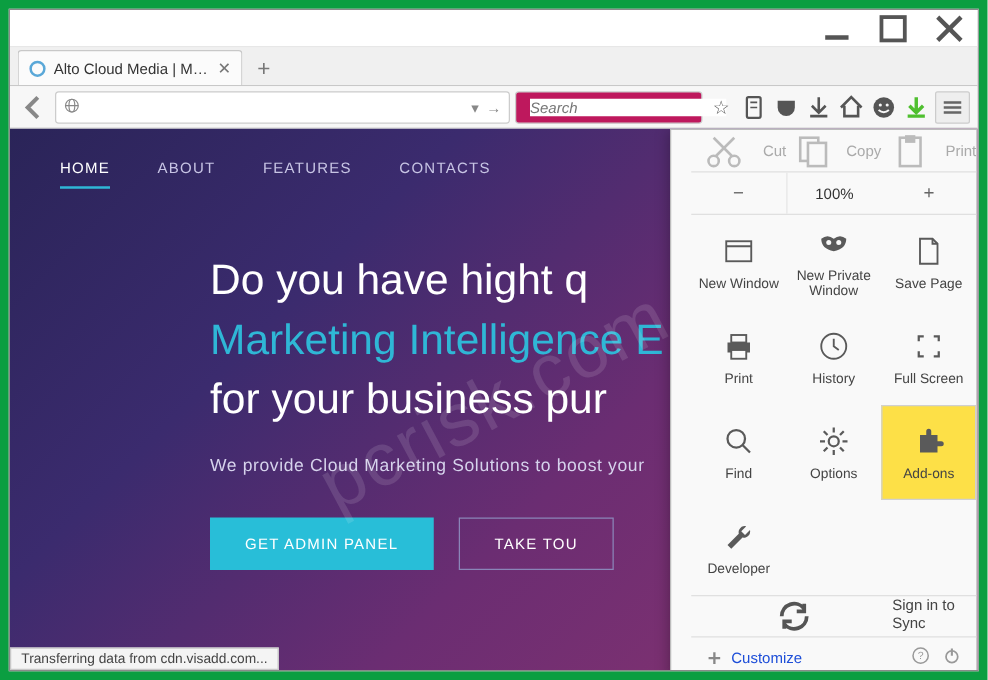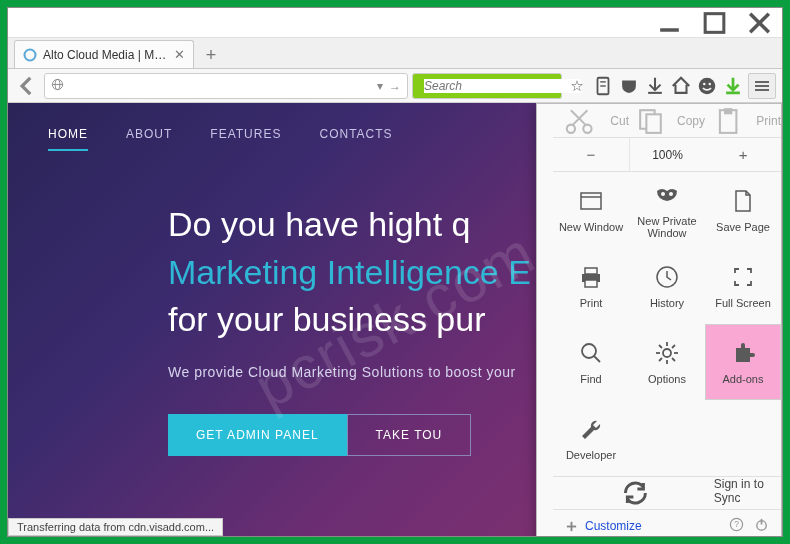--- a/index.html
+++ b/index.html
@@ -12,48 +12,48 @@
 .tab-icon { width: 14px; height: 14px; }
 .tab-title { flex: 1; white-space: nowrap; overflow: hidden; text-overflow: ellipsis; }
 .tab-close { color: #777; font-size: 13px; }
 .newtab { width: 26px; height: 26px; display: flex; align-items: center; justify-content: center; color: #777; font-size: 18px; margin-left: 4px; }
 .toolbar { height: 34px; background: #f7f7f7; border-bottom: 1px solid #d0d0d0; display: flex; align-items: center; padding: 0 6px; gap: 4px; }
 .nav-btn { width: 26px; height: 26px; display: flex; align-items: center; justify-content: center; color: #777; }
 .urlbar { flex: 1; height: 26px; background: #fff; border: 1px solid #ccc; border-radius: 3px; display: flex; align-items: center; padding: 0 6px; gap: 6px; }
 .url-globe { color: #888; font-size: 13px; }
 .url-input { flex: 1; border: none; outline: none; font-size: 12px; }
 .url-right { display: flex; align-items: center; gap: 6px; color: #888; font-size: 12px; }
-.searchbar { width: 150px; height: 26px; background: #84cc16; border: 1px solid #ccc; border-radius: 3px; display: flex; align-items: center; padding: 0 6px; gap: 5px; }
+.searchbar { width: 150px; height: 26px; background: #be185d; border: 1px solid #ccc; border-radius: 3px; display: flex; align-items: center; padding: 0 6px; gap: 5px; }
 .search-icon { color: #888; font-size: 12px; }
 .search-input { flex: 1; border: none; outline: none; font-size: 12px; font-style: italic; color: #888; }
 .tool-icon { width: 22px; height: 22px; display: flex; align-items: center; justify-content: center; color: #555; font-size: 15px; }
 .hamburger { width: 28px; height: 26px; background: #eee; border: 1px solid #ccc; border-radius: 2px; display: flex; align-items: center; justify-content: center; }
 .hamburger-lines { width: 14px; height: 10px; display: flex; flex-direction: column; justify-content: space-between; }
 .hamburger-lines span { height: 2px; background: #666; }
 .content { flex: 1; position: relative; background: linear-gradient(135deg, #2a2458 0%, #3b2b6e 30%, #6b2d72 60%, #8b3470 100%); overflow: hidden; }
 .nav { display: flex; gap: 38px; padding: 24px 0 0 40px; font-size: 12px; letter-spacing: 1px; }
 .nav-item { color: #c7c4e4; text-decoration: none; padding-bottom: 8px; }
 .nav-item.active { color: #fff; border-bottom: 2px solid #2fb7d6; }
 .hero { padding: 50px 0 0 160px; color: #fff; }
 .hero h1 { font-size: 34px; font-weight: 300; line-height: 1.4; }
 .hero .highlight { color: #2fb7d6; }
 .hero p { margin-top: 20px; font-size: 14px; color: #d6d3ec; letter-spacing: 0.5px; }
-.hero-btns { margin-top: 34px; display: flex; }
+.hero-btns { margin-top: 34px; display: flex; gap: 20px; }
 .btn { padding: 13px 28px; font-size: 12px; letter-spacing: 1px; color: #fff; border: none; background: #28bed8; }
 .btn.outline { background: transparent; border: 1px solid #8a85b8; }
 .statusbar { position: absolute; left: 0; bottom: 0; background: #f4f4f4; border: 1px solid #c8c8c8; padding: 2px 8px; font-size: 11px; color: #444; }
 .menu-panel { position: absolute; right: 0; top: 0; width: 246px; background: #f9f9f9; border: 1px solid #bcbcbc; box-shadow: -2px 2px 10px rgba(0,0,0,0.25); z-index: 10; display: flex; flex-direction: column; padding-left: 16px; }
 .edit-row { height: 34px; display: flex; border-bottom: 1px solid #e0e0e0; }
 .edit-item { flex: 1; display: flex; align-items: center; justify-content: center; gap: 5px; color: #aaa; font-size: 12px; }
 .zoom-row { height: 34px; display: flex; border-bottom: 1px solid #e0e0e0; }
 .zoom-btn { flex: 1; display: flex; align-items: center; justify-content: center; color: #666; font-size: 15px; border-right: 1px solid #e6e6e6; }
 .zoom-val { flex: 1; display: flex; align-items: center; justify-content: center; font-size: 12px; color: #333; }
 .grid { display: grid; grid-template-columns: repeat(3, 1fr); }
 .grid-item { height: 76px; display: flex; flex-direction: column; align-items: center; justify-content: center; gap: 6px; font-size: 11px; color: #444; text-align: center; }
-.grid-item.hover { background: #f9a8d4; border: 1px solid #d0d0d0; }
+.grid-item.hover { background: #fde047; border: 1px solid #d0d0d0; }
 .grid-icon { width: 28px; height: 28px; color: #5a5a5a; }
 .sync-row { height: 33px; border-top: 1px solid #e0e0e0; display: flex; align-items: flex-start; padding: 0 12px; gap: 8px; font-size: 12px; color: #444; }
 .custom-row { height: 33px; border-top: 1px solid #e0e0e0; display: flex; align-items: center; padding: 0 12px; gap: 10px; font-size: 12px; color: #1d4ed8; }
 .custom-row .spacer { flex: 1; }
 .watermark { position: absolute; left: 50%; top: 50%; transform: translate(-50%, -50%) rotate(-28deg); font-size: 60px; color: rgba(255,255,255,0.12); font-weight: 300; letter-spacing: 2px; pointer-events: none; white-space: nowrap; }
 svg { width: 100%; height: 100%; }
 </style>
 </head>
 <body>
 

